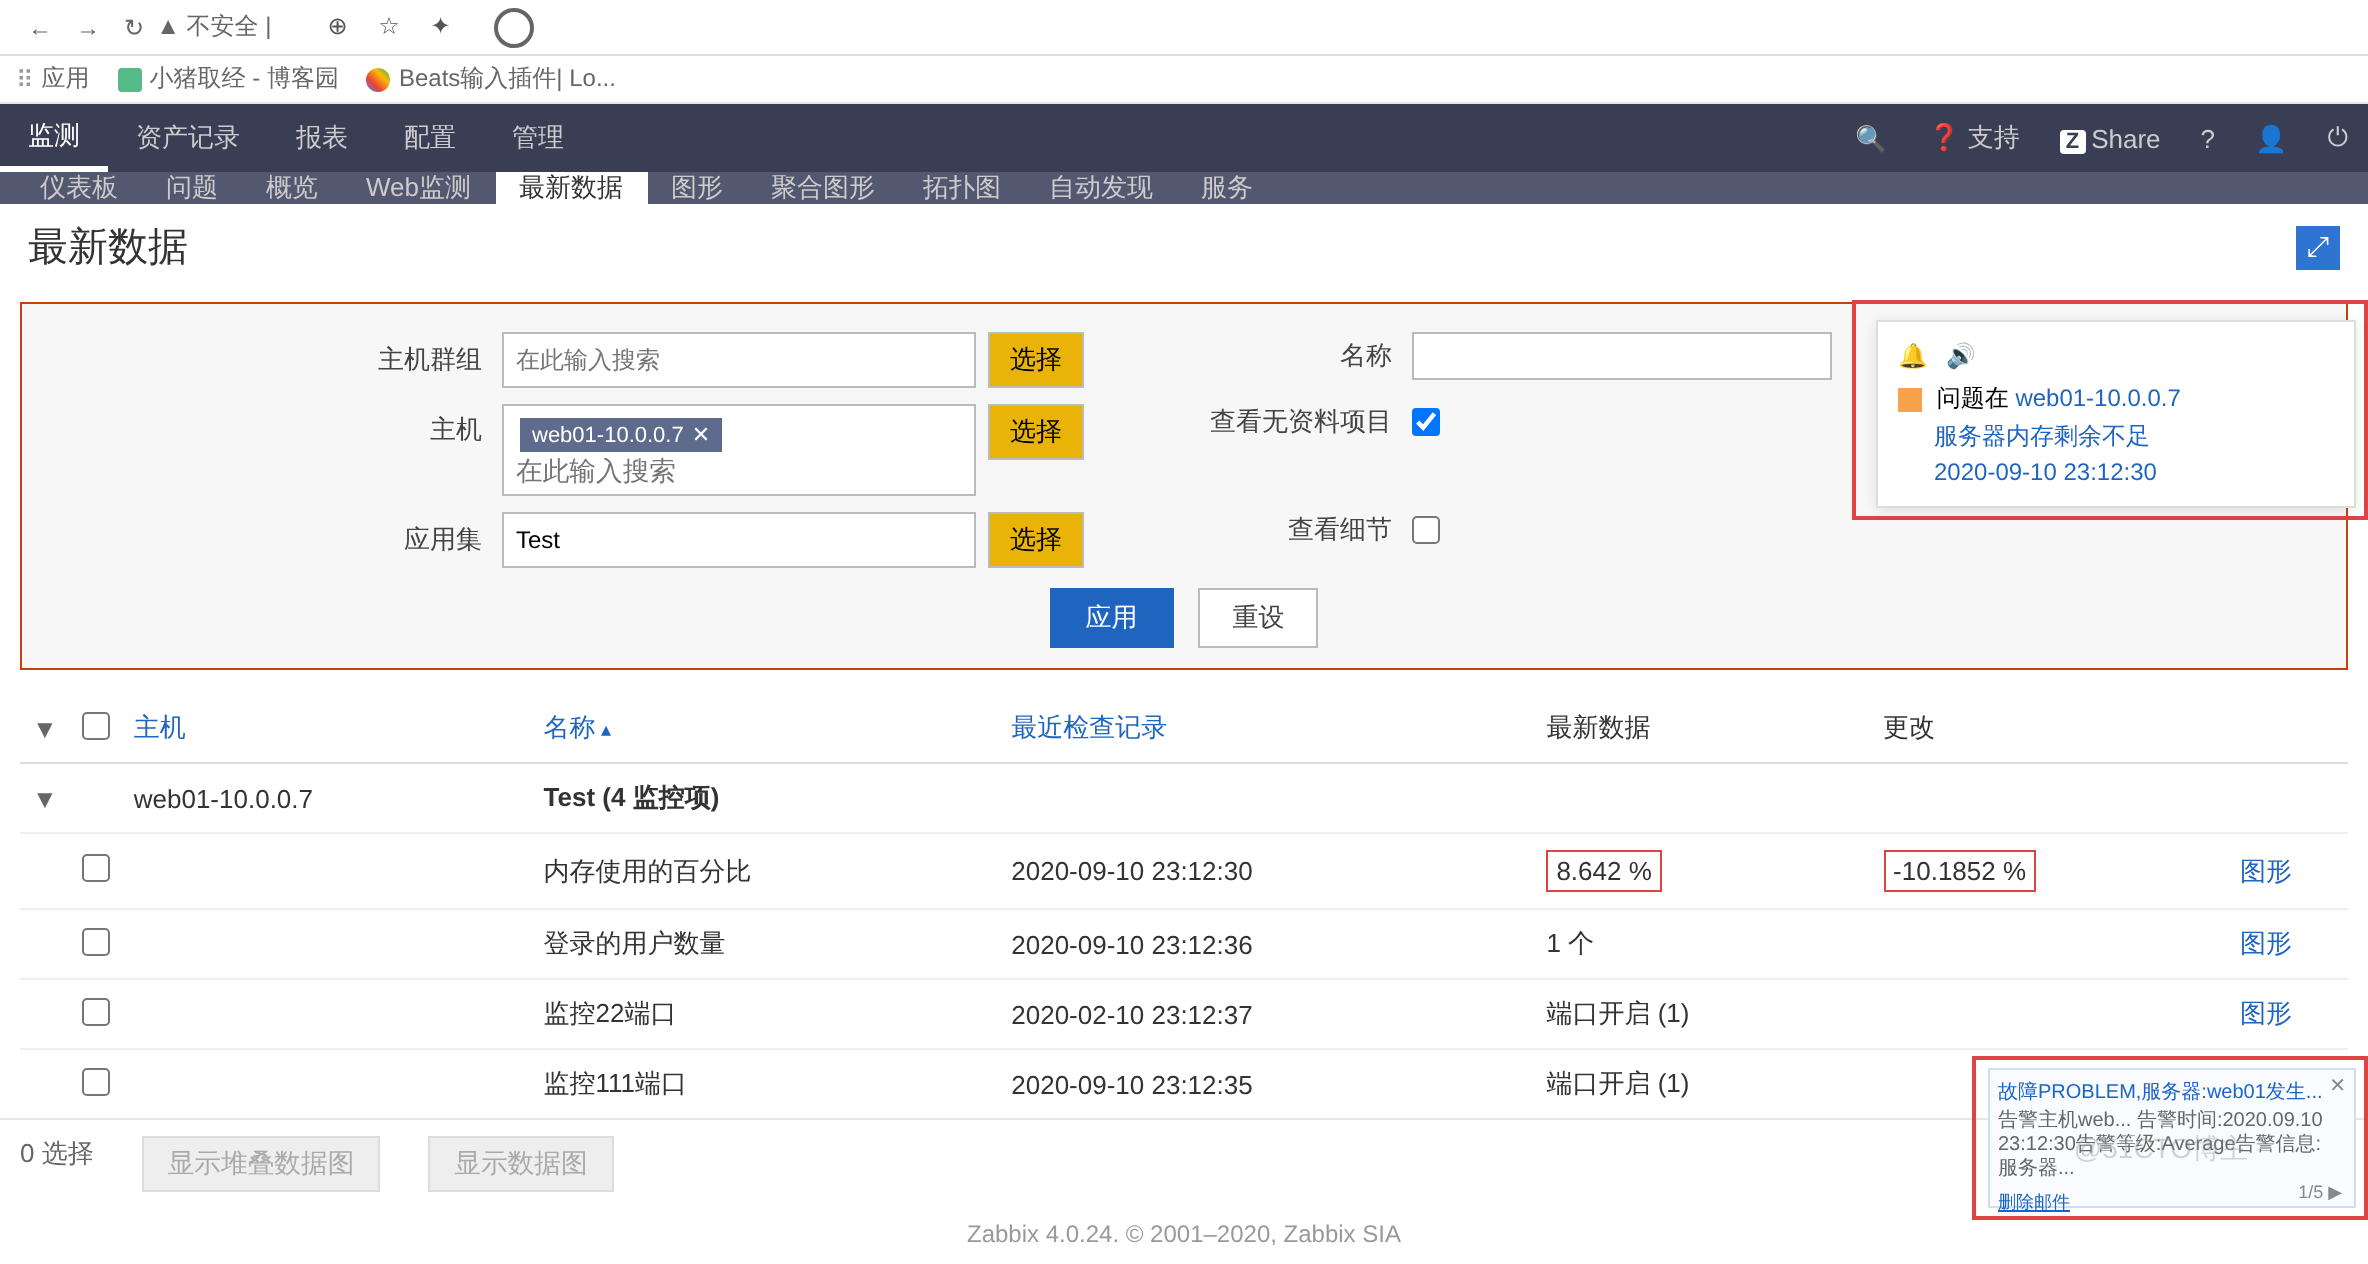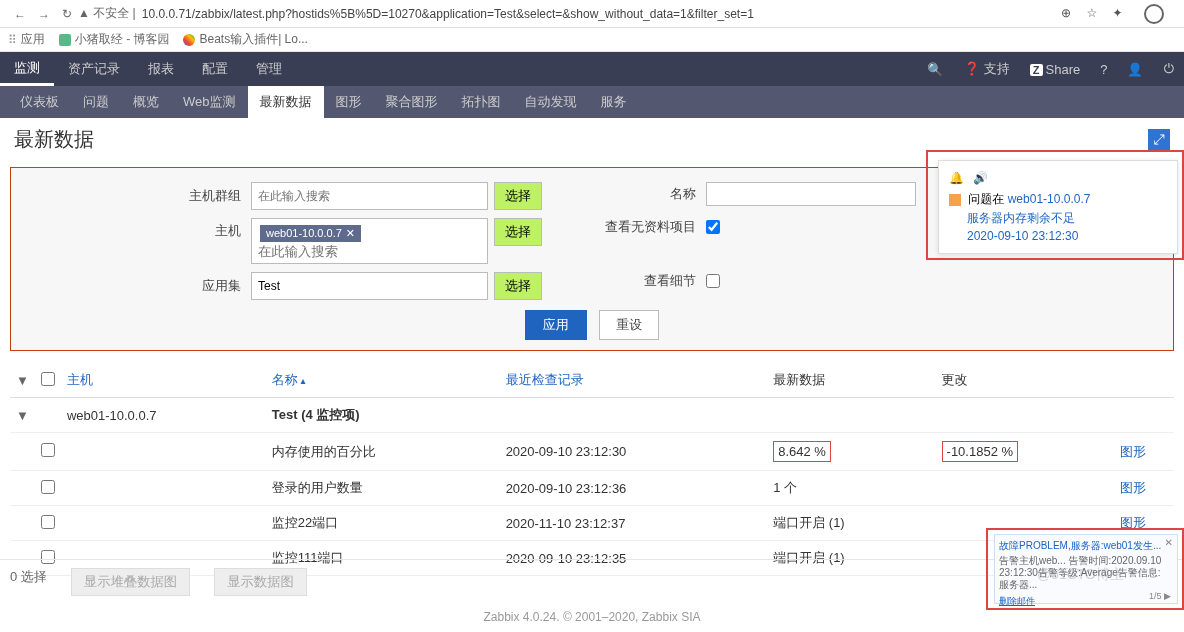--- a/index.html
+++ b/index.html
@@ -1,21 +1,21 @@
 <!DOCTYPE html>
 <html><head>
 <meta charset="utf-8">
 <style>
 * { margin: 0; padding: 0; box-sizing: border-box; font-family: Arial, "Microsoft YaHei", sans-serif; }
 body { background: #fff; width: 1184px; height: 632px; overflow: hidden; position: relative; }
 
 
 .browser-bar { height: 28px; display: flex; align-items: center; padding: 0 8px; border-bottom: 1px solid #ddd; font-size: 12px; color: #666; }
 .browser-bar .nav-icon { margin: 0 6px; color: #666; cursor: pointer; }
-.browser-bar .url-warn { color: #666; margin-right: 6px; }
+.browser-bar .url-warn { color: #666; margin-right: 22px; }
 .browser-bar .url { flex: 1; color: #444; }
 .browser-bar .right-icons span { margin: 0 6px; color: #555; }
 .browser-bar .circle { display: inline-block; width: 20px; height: 20px; border: 2px solid #666; border-radius: 50%; vertical-align: middle; }
 
 .bookmark-bar { height: 24px; display: flex; align-items: center; padding: 0 8px; font-size: 12px; color: #666; border-bottom: 1px solid #e6e6e6; }
 .bookmark-bar .bm-item { margin-right: 14px; display: flex; align-items: center; }
 .bookmark-bar .apps-icon::before { content:"⠿"; color:#999; margin-right:4px; }
 .bm-green { width:12px; height:12px; background:#5b8; border-radius:2px; margin-right:4px; }
 .bm-colored { width:12px; height:12px; background: linear-gradient(45deg,#4285f4,#ea4335,#fbbc05,#34a853); border-radius:50%; margin-right:4px; }
 
@@ -23,38 +23,38 @@
 .topnav { background: #3a3e55; height: 34px; display: flex; align-items: center; color: #ccc; font-size: 13px; }
 .logo { background: #d40000; color: #fff; font-weight: bold; font-size: 18px; letter-spacing: 1px; padding: 6px 14px; height: 100%; display: flex; align-items: center; font-style: italic; }
 .topnav .tab { padding: 0 14px; cursor: pointer; height: 100%; display: flex; align-items: center; }
 .topnav .tab.active { color: #fff; border-bottom: 3px solid #fff; }
 .topnav .spacer { flex: 1; }
 .topnav .top-icon { margin: 0 10px; color: #ccc; }
 .top-search { color: #aaa; }
 .z-badge { background:#fff; color:#3a3e55; font-weight:bold; padding:0 3px; border-radius:2px; margin-right:3px; font-size:11px; }
 
 
-.subnav { background: #535770; height: 32px; display: flex; align-items: center; color: #ccc; font-size: 13px; padding-left: 8px; }
+.subnav { background: #535770; height: 16px; display: flex; align-items: center; color: #ccc; font-size: 13px; padding-left: 8px; }
 .subnav .stab { padding: 0 12px; cursor: pointer; height: 100%; display: flex; align-items: center; }
 .subnav .stab.active { background: #fff; color: #333; }
 
 
 .page-title-row { display: flex; align-items: center; padding: 8px 14px; }
 .page-title { font-size: 20px; color: #333; flex: 1; }
 .expand-btn { background: #2f74d0; color: #fff; width: 22px; height: 22px; display: flex; align-items: center; justify-content: center; font-size: 14px; cursor: pointer; }
 
 
 .filter-box { background: #f7f7f7; margin: 6px 10px 0 10px; padding: 14px 0 10px 0; border: 1px solid #c2410c; }
 .filter-row { display: flex; align-items: flex-start; margin-bottom: 8px; }
 .filter-left { width: 580px; display: flex; align-items: center; }
 .flabel { width: 240px; text-align: right; color: #444; font-size: 13px; padding-right: 10px; }
 .finput-wrap { display: flex; }
 .finput { width: 237px; border: 1px solid #bbb; font-size: 12px; padding: 4px 6px; background: #fff; }
 .finput-multi { min-height: 46px; }
-.fbtn { border: 1px solid #bbb; background: #bef264; padding: 4px 10px; font-size: 13px; margin-left: 6px; cursor: pointer; }
+.fbtn { border: 1px solid #bbb; background: #eab308; padding: 4px 10px; font-size: 13px; margin-left: 6px; cursor: pointer; }
 .host-tag { background: #5e6b8c; color: #fff; font-size: 11px; padding: 2px 6px; display: inline-block; margin: 2px; }
 .host-tag .x { margin-left: 4px; }
 .filter-right { display: flex; align-items: center; }
 .rlabel { width: 115px; text-align: right; color: #444; font-size: 13px; padding-right: 10px; }
 .rinput { width: 210px; border: 1px solid #bbb; padding: 4px 6px; font-size: 12px; background:#fff; }
 .chk { width: 14px; height: 14px; }
 
 .filter-buttons { text-align: center; margin-top: 10px; }
 .btn-primary { background: #1f65c0; color: #fff; border: none; padding: 6px 18px; font-size: 13px; cursor: pointer; }
 .btn-secondary { background: #fff; color: #444; border: 1px solid #bbb; padding: 5px 16px; font-size: 13px; margin-left: 8px; cursor: pointer; }
@@ -96,21 +96,20 @@
 .watermark { position: absolute; bottom: 48px; right: 60px; font-size: 14px; color: rgba(150,150,150,0.4); transform: rotate(0deg); pointer-events:none; }
 </style>
 </head>
 <body>
 
 <div class="browser-bar">
   <span class="nav-icon">←</span>
   <span class="nav-icon">→</span>
   <span class="nav-icon">↻</span>
   <span class="url-warn">▲ <span>不安全</span> |</span>
-  <span class="url">10.0.0.71/zabbix/latest.php?hostids%5B%5D=10270&amp;application=Test&amp;select=&amp;show_without_data=1&amp;filter_set=1</span>
   <span class="right-icons">
     <span>⊕</span>
     <span>☆</span>
     <span>✦</span>
     <span><span class="circle"></span></span>
   </span>
 </div>
 
 <div class="bookmark-bar">
   <span class="bm-item apps-icon">应用</span>
@@ -248,21 +247,21 @@
       <td>2020-09-10 23:12:36</td>
       <td>1 个</td>
       <td></td>
       <td><a href="#">图形</a></td>
     </tr>
     <tr>
       <td></td>
       <td><input type="checkbox" class="row-chk" style=""></td>
       <td></td>
       <td>监控22端口</td>
-      <td>2020-11-10 23:12:37</td>
+      <td>2020-02-10 23:12:37</td>
       <td>端口开启 (1)</td>
       <td></td>
       <td><a href="#">图形</a></td>
     </tr>
     <tr>
       <td></td>
       <td><input type="checkbox" class="row-chk" style=""></td>
       <td></td>
       <td>监控111端口</td>
       <td>2020-09-10 23:12:35</td>

